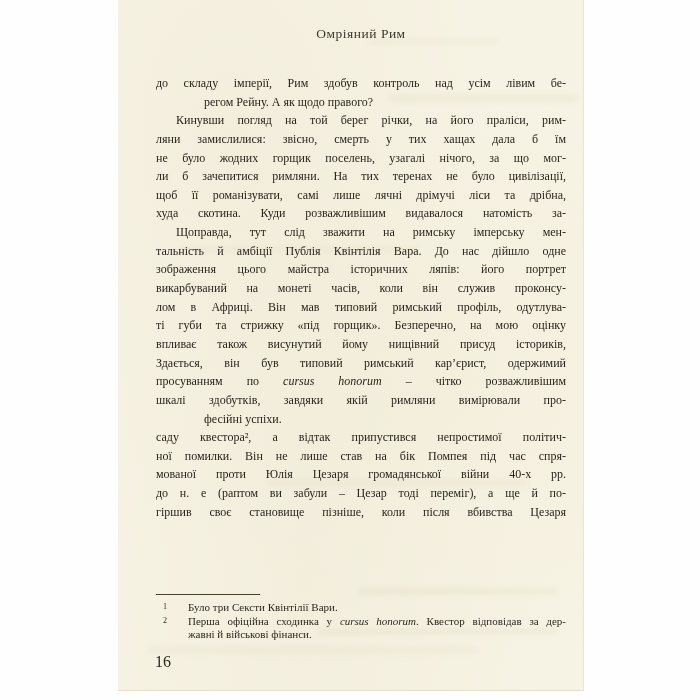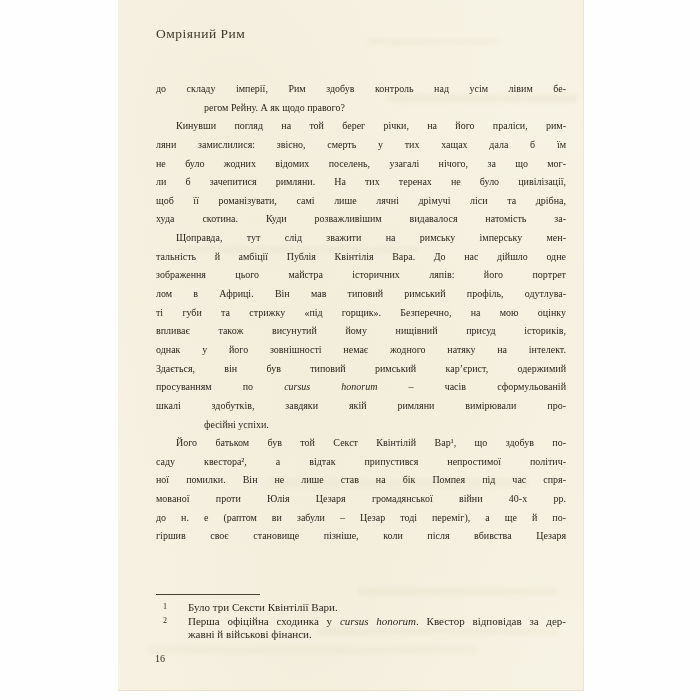--- a/index.html
+++ b/index.html
@@ -22,29 +22,30 @@
       radial-gradient(ellipse at 25% 20%, rgba(235,228,205,0.35), transparent 55%),
       radial-gradient(ellipse at 75% 55%, rgba(238,231,208,0.30), transparent 55%),
       radial-gradient(ellipse at 40% 85%, rgba(233,226,202,0.30), transparent 60%),
       #f7f3e4;
     border-right: 1px solid #ebe5d2;
     border-bottom: 1px solid #e6dfcb;
   }
   .running-head {
     position: absolute;
     top: 26px; left: 38px; width: 410px;
+    text-align: center;
     font-size: 13.5px;
     letter-spacing: 0.5px;
     color: #3e382c;
   }
   .body-text {
     position: absolute;
-    top: 80px; left: 38px; width: 410px;
+    top: 74px; left: 38px; width: 410px;
     color: #29251c;
-    font-size: 10px;
+    font-size: 12px;
   }
   .ln {
     line-height: 18.65px;
     height: 18.65px;
     overflow: hidden;
     text-align: justify;
     text-align-last: justify;
   }
   .ln.end { text-align-last: left; margin-left: 48px; }
   .ln.ind { text-indent: 20px; }
@@ -72,21 +73,21 @@
     text-align-last: justify;
   }
   .fn-mark {
     position: absolute;
     left: 7px; top: -1px;
     font-size: 8px;
   }
   .page-number {
     position: absolute;
     top: 653px; left: 37px;
-    font-size: 10px;
+    font-size: 16px;
     color: #2c281f;
   }
   
   .sm {
     position: absolute;
     background: #a99c72;
     opacity: 0.08;
     filter: blur(2px);
     border-radius: 3px;
     pointer-events: none;
@@ -113,36 +114,35 @@
     <div class="sm sm3"></div>
     <div class="sm sm4"></div>
     <div class="sm sm5"></div>
     <div class="sm sm6"></div>
 
     <div class="body-text">
         <div class="ln"><span>до складу імперії, Рим здобув контроль над усім лівим бе-</span></div>
         <div class="ln end"><span>регом Рейну. А як щодо правого?</span></div>
         <div class="ln ind"><span>Кинувши погляд на той берег річки, на його праліси, рим-</span></div>
         <div class="ln"><span>ляни замислилися: звісно, смерть у тих хащах дала б їм</span></div>
-        <div class="ln"><span>не було жодних відомих поселень, узагалі нічого, за що мог-</span></div>
+        <div class="ln"><span>не було жодних горщик поселень, узагалі нічого, за що мог-</span></div>
         <div class="ln"><span>ли б зачепитися римляни. На тих теренах не було цивілізації,</span></div>
         <div class="ln"><span>щоб її романізувати, самі лише лячні дрімучі ліси та дрібна,</span></div>
         <div class="ln"><span>худа скотина. Куди розважливішим видавалося натомість за-</span></div>
         <div class="ln ind"><span>Щоправда, тут слід зважити на римську імперську мен-</span></div>
         <div class="ln"><span>тальність й амбіції Публія Квінтілія Вара. До нас дійшло одне</span></div>
         <div class="ln"><span>зображення цього майстра історичних ляпів: його портрет</span></div>
+        <div class="ln"><span>викарбуваний на монеті часів, коли він служив проконсу-</span></div>
         <div class="ln"><span>лом в Африці. Він мав типовий римський профіль, одутлува-</span></div>
         <div class="ln"><span>ті губи та стрижку «під горщик». Безперечно, на мою оцінку</span></div>
         <div class="ln"><span>впливає також висунутий йому нищівний присуд істориків,</span></div>
-        <div class="ln"><span>однак у його зовнішності немає жодного натяку на інтелект.</span></div>
         <div class="ln"><span>Здається, він був типовий римський кар’єрист, одержимий</span></div>
-        <div class="ln"><span>просуванням по </span><span class="it">cursus honorum</span><span> – часів сформульованій</span></div>
+        <div class="ln"><span>просуванням по </span><span class="it">cursus honorum</span><span> – чітко розважливішим</span></div>
         <div class="ln"><span>шкалі здобутків, завдяки якій римляни вимірювали про-</span></div>
         <div class="ln end"><span>фесійні успіхи.</span></div>
-        <div class="ln ind"><span>Його батьком був той Секст Квінтілій Вар¹, що здобув по-</span></div>
         <div class="ln"><span>саду квестора², а відтак припустився непростимої політич-</span></div>
         <div class="ln"><span>ної помилки. Він не лише став на бік Помпея під час спря-</span></div>
         <div class="ln"><span>мованої проти Юлія Цезаря громадянської війни 40-х рр.</span></div>
         <div class="ln"><span>до н. е (раптом ви забули – Цезар тоді переміг), а ще й по-</span></div>
         <div class="ln"><span>гіршив своє становище пізніше, коли після вбивства Цезаря</span></div>
       </div>
 
     <div class="fn-rule"></div>
     <div class="footnotes">
         <div class="fn-ln"><span>Було три Сексти Квінтілії Вари.</span><span class="fn-mark">1</span></div>

